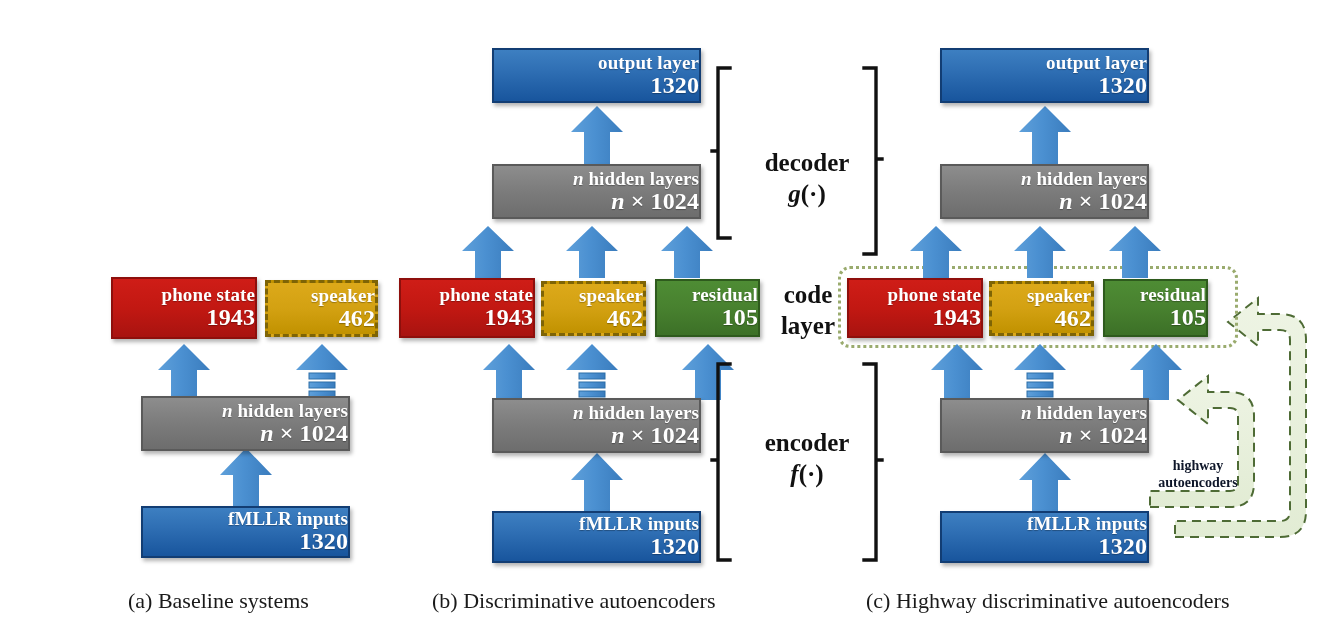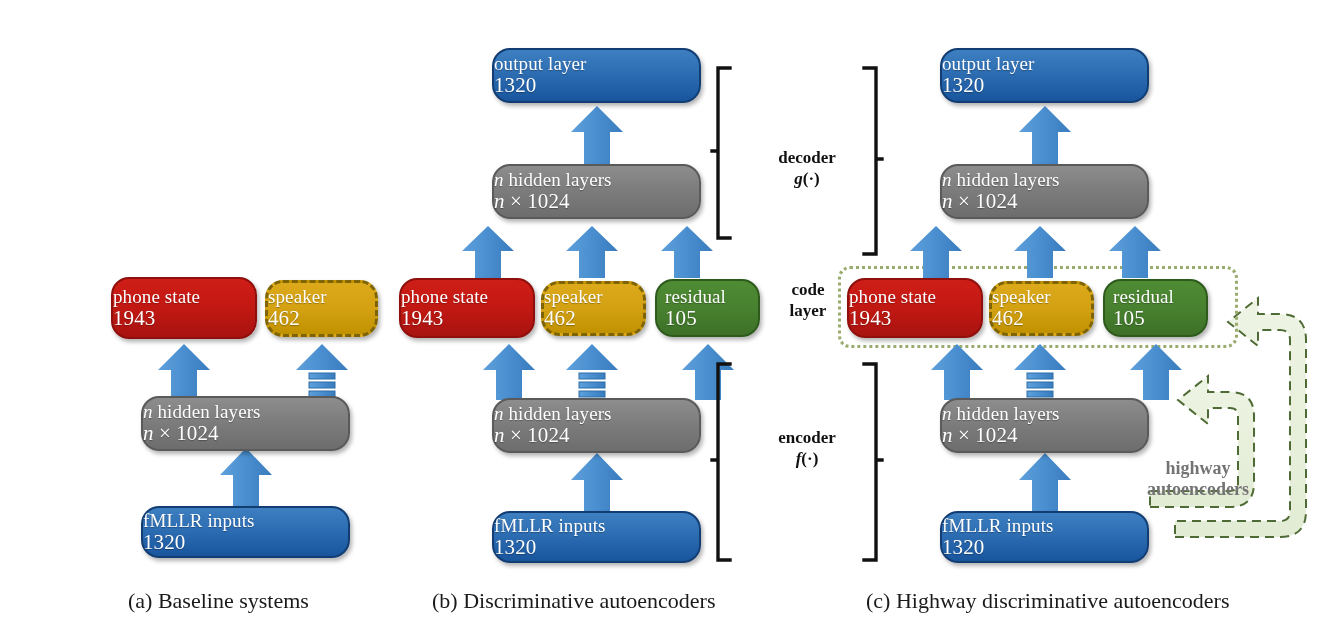--- a/index.html
+++ b/index.html
@@ -11,36 +11,36 @@
     width: 1334px; height: 626px;
     position: relative;
     overflow: hidden;
     font-family: "Liberation Serif", "DejaVu Serif", serif;
   }
   #stage { position: absolute; inset: 0; }
 
   
   .node {
     position: absolute;
-    border-radius: 18px;
+    border-radius: 0;
     display: flex;
     flex-direction: column;
-    align-items: flex-start;
+    align-items: flex-end;
     justify-content: center;
     color: #ffffff;
-    font-weight: normal;
+    font-weight: bold;
     line-height: 1.06;
     text-align: center;
     letter-spacing: .1px;
     box-shadow: 2px 3px 4px rgba(0,0,0,.30);
     text-shadow: 0 1px 1px rgba(0,0,0,.30);
     z-index: 5;
   }
   .node .l1 { font-size: 19px; }
-  .node .l2 { font-size: 21px; }
+  .node .l2 { font-size: 24px; }
   .node .l1 i, .node .l2 i { font-style: italic; font-family: "Liberation Serif", serif; }
 
   .node.blue {
     background: linear-gradient(180deg, #3d7fc1 0%, #2f6fb4 40%, #18559d 100%);
     border: 2px solid #123d73;
   }
   .node.grey {
     background: linear-gradient(180deg, #8d8d8d 0%, #7d7d7d 45%, #6d6d6d 100%);
     border: 2px solid #5a5a5a;
   }
@@ -61,43 +61,43 @@
   
   .arrow { position: absolute; z-index: 3; }
 
   
   .bracket { position: absolute; z-index: 4; }
 
   
   .side-label {
     position: absolute;
     font-weight: bold;
-    font-size: 17px;
+    font-size: 25px;
     color: #111;
     text-align: center;
     line-height: 1.22;
     z-index: 6;
   }
   .side-label i { font-style: italic; }
 
   
   .code-frame {
     position: absolute;
     border: 3px dotted #9aab6e;
     border-radius: 12px;
     background: rgba(255,255,255,0);
     z-index: 2;
   }
 
   
   .highway-label {
     position: absolute;
-    color: #737373;
+    color: #0f172a;
     font-weight: bold;
-    font-size: 18px;
+    font-size: 14px;
     line-height: 1.18;
     text-align: center;
     z-index: 7;
   }
 
   
   .caption {
     position: absolute;
     font-size: 22px;
     color: #1a1a1a;

